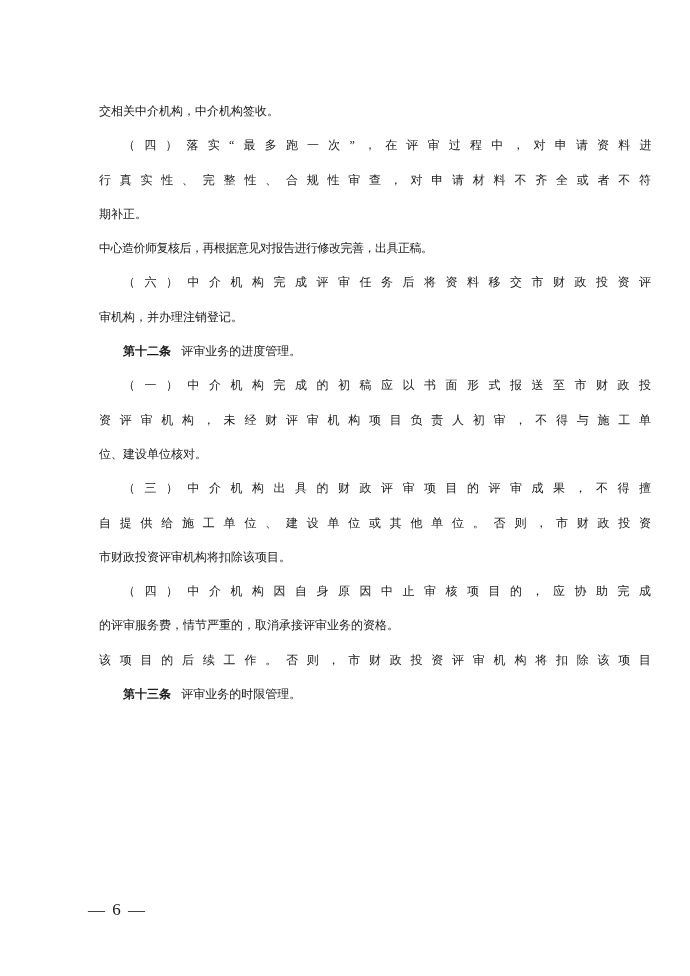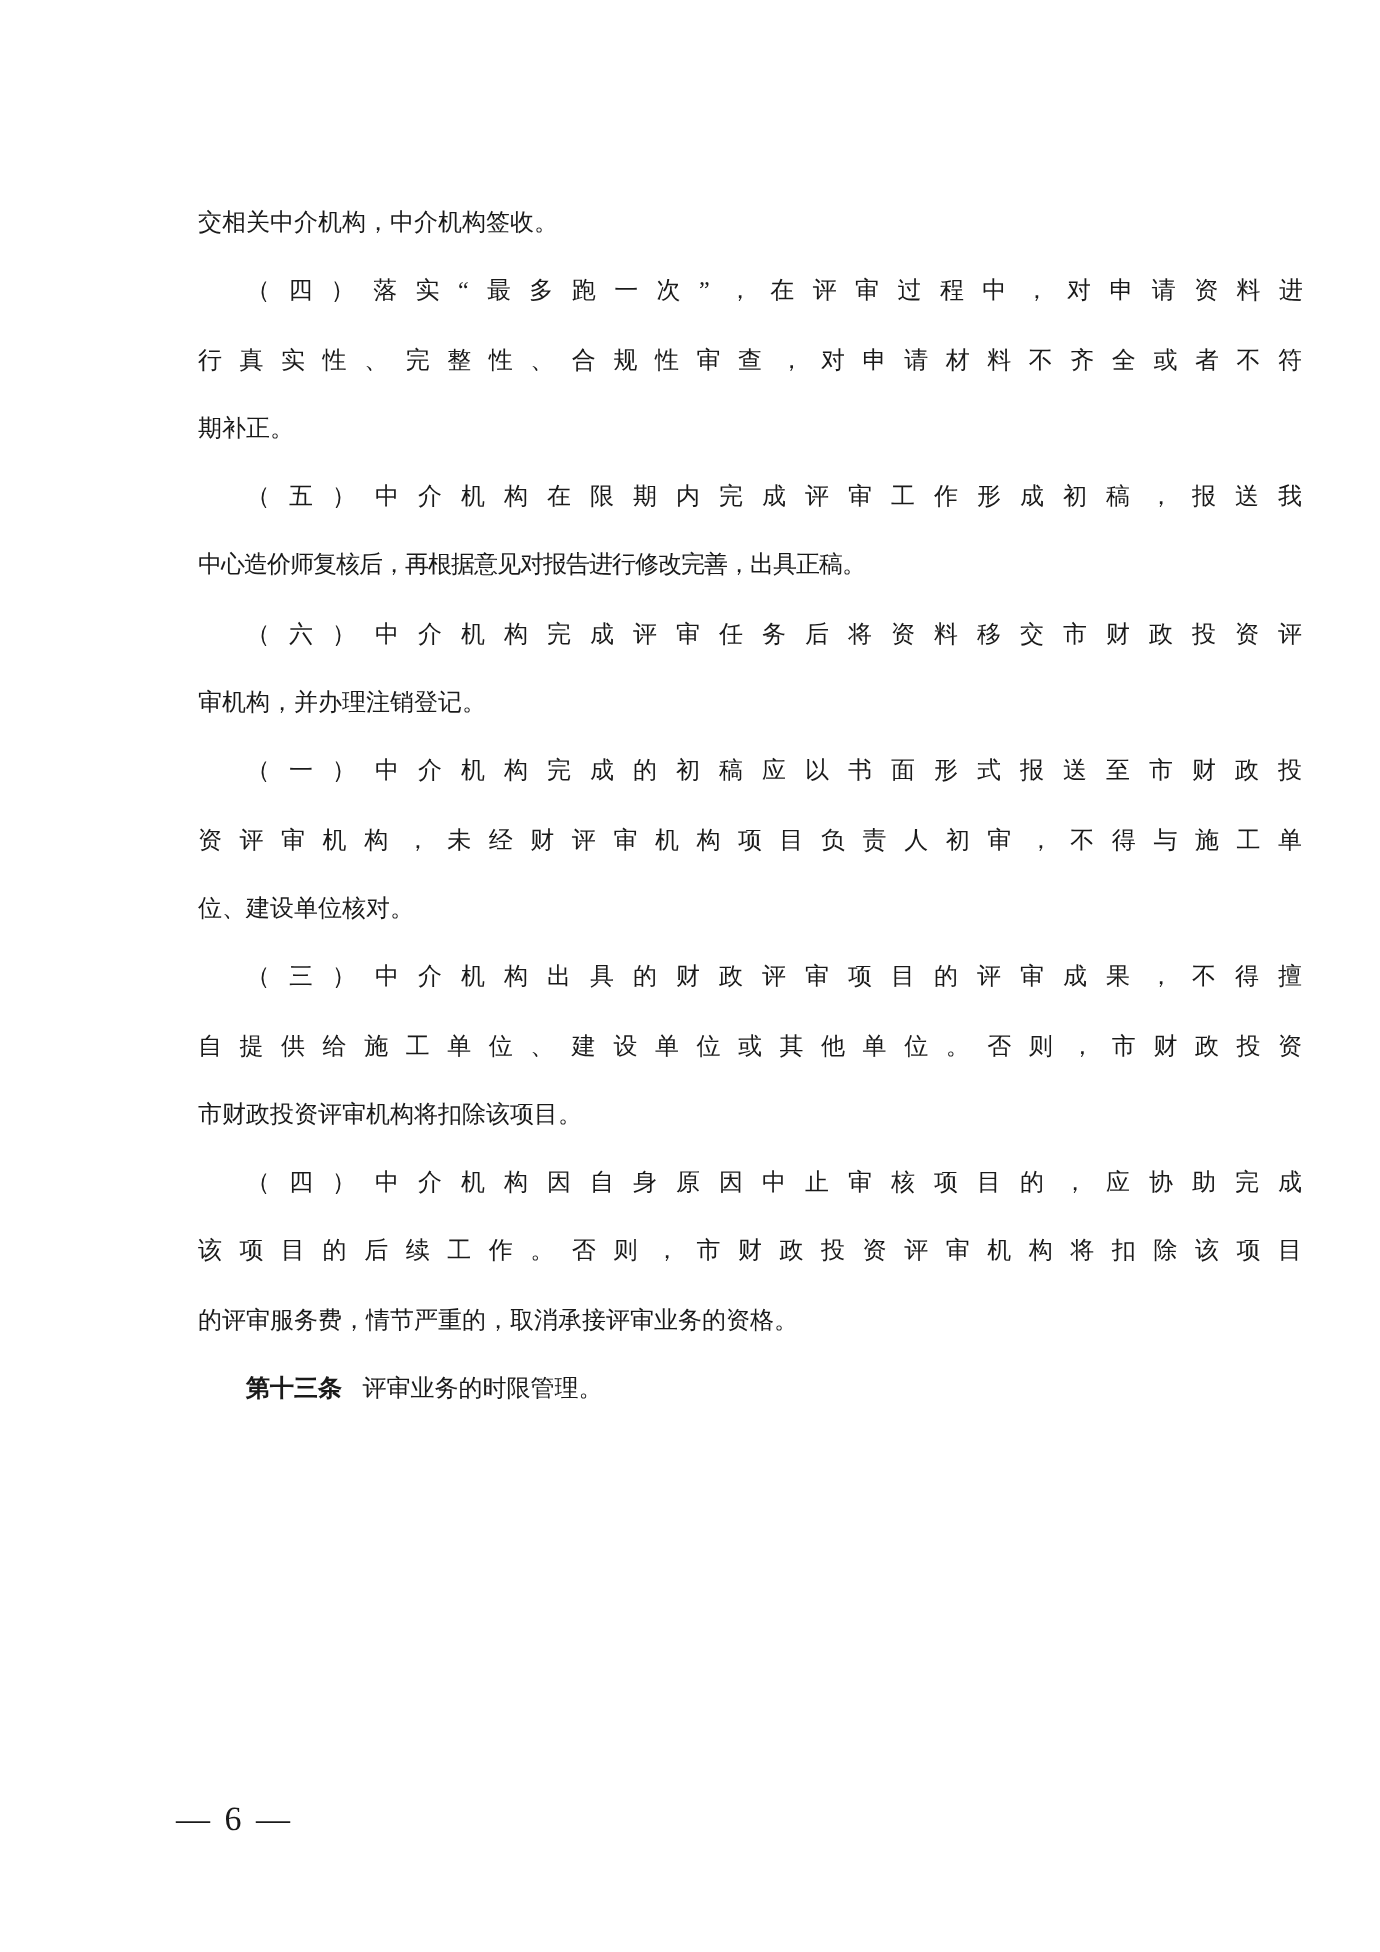--- a/index.html
+++ b/index.html
@@ -58,47 +58,49 @@
       <div class="ln">交相关中介机构，中介机构签收。</div>
     </div>
 
     <div class="para">
       <div class="ln j ind tight">（四）落实“最多跑一次”，在评审过程中，对申请资料进</div>
       <div class="ln j">行真实性、完整性、合规性审查，对申请材料不齐全或者不符</div>
       <div class="ln">期补正。</div>
     </div>
 
     <div class="para">
-      <div class="ln j ind">（五）中介机构在限期内完成评审工作形成初稿，报送我</div>
       <div class="ln tight">中心造价师复核后，再根据意见对报告进行修改完善，出具正稿。</div>
     </div>
 
     <div class="para">
       <div class="ln j ind">（六）中介机构完成评审任务后将资料移交市财政投资评</div>
       <div class="ln">审机构，并办理注销登记。</div>
     </div>
 
+    <div class="para heading">
+      <div class="ln ind"><span class="hnum">第十二条</span><span class="htitle">评审业务的进度管理。</span></div>
+    </div>
 
     <div class="para">
       <div class="ln j ind">（一）中介机构完成的初稿应以书面形式报送至市财政投</div>
       <div class="ln j">资评审机构，未经财评审机构项目负责人初审，不得与施工单</div>
       <div class="ln">位、建设单位核对。</div>
     </div>
 
 
     <div class="para">
       <div class="ln j ind">（三）中介机构出具的财政评审项目的评审成果，不得擅</div>
       <div class="ln j">自提供给施工单位、建设单位或其他单位。否则，市财政投资</div>
       <div class="ln">市财政投资评审机构将扣除该项目。</div>
     </div>
 
     <div class="para">
       <div class="ln j ind">（四）中介机构因自身原因中止审核项目的，应协助完成</div>
+      <div class="ln">的评审服务费，情节严重的，取消承接评审业务的资格。</div>
       <div class="ln j">该项目的后续工作。否则，市财政投资评审机构将扣除该项目</div>
-      <div class="ln">的评审服务费，情节严重的，取消承接评审业务的资格。</div>
     </div>
 
     <div class="para heading">
       <div class="ln ind"><span class="hnum">第十三条</span><span class="htitle">评审业务的时限管理。</span></div>
     </div>
 
   </main>
 
   <div class="pagenum">— 6 —</div>
 </div>

